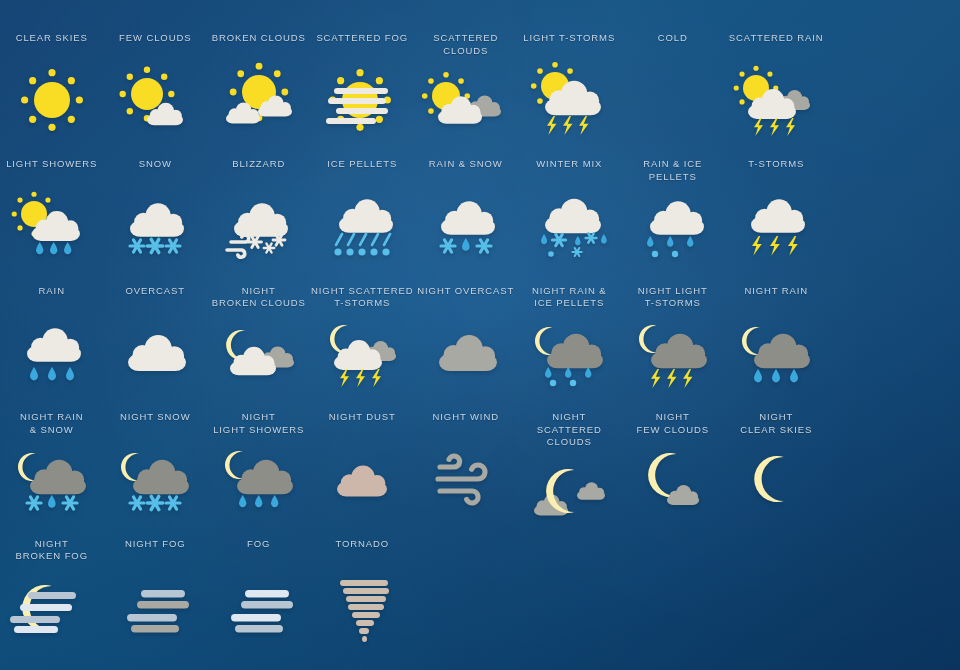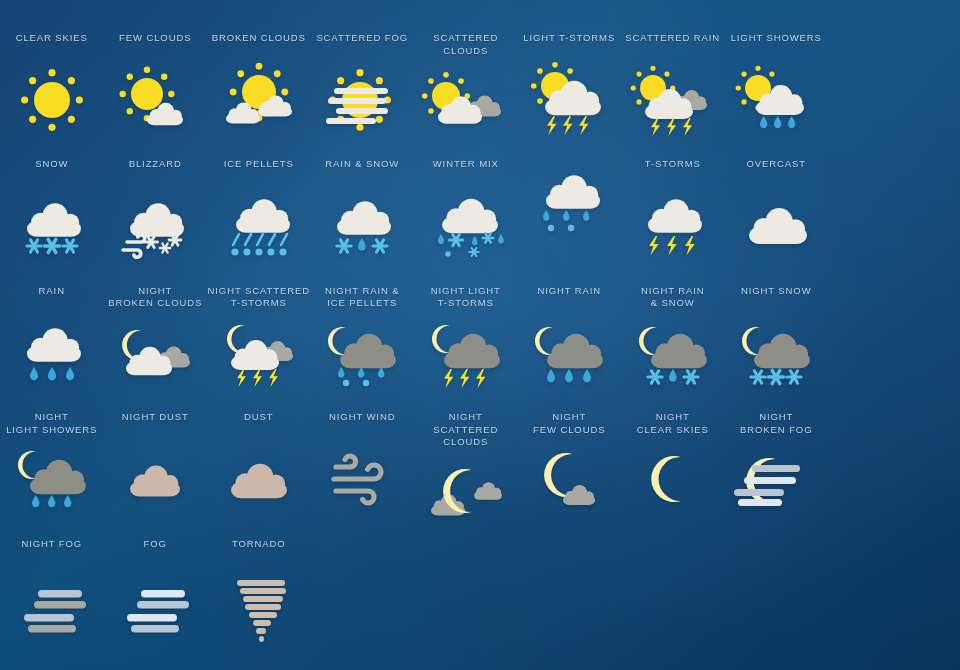--- a/index.html
+++ b/index.html
@@ -197,20 +197,26 @@
             <circle cx="34.00" cy="6.72" r="2.80" fill="#f9dc24"></circle>
             <circle cx="49.05" cy="12.95" r="2.80" fill="#f9dc24"></circle>
             <rect x="24" y="40.6944" width="56" height="16.665599999999998" rx="10.415999999999999" fill="#eceae3"></rect>
             <circle cx="53.120000000000005" cy="35.833600000000004" r="13.1936" fill="#eceae3"></circle>
             <circle cx="38" cy="42.083200000000005" r="9.7216" fill="#eceae3"></circle>
             <circle cx="68.80000000000001" cy="42.7776" r="9.3744" fill="#eceae3"></circle>
             <path transform="translate(26,58) scale(1.05)" fill="#f5e028" d="M6.2 0 L0 9.2 H4.0 L1.3 18 L9.0 7.3 H4.6 L7.6 0 Z"></path>
             <path transform="translate(42,58) scale(1.05)" fill="#f5e028" d="M6.2 0 L0 9.2 H4.0 L1.3 18 L9.0 7.3 H4.6 L7.6 0 Z"></path>
             <path transform="translate(58,58) scale(1.05)" fill="#f5e028" d="M6.2 0 L0 9.2 H4.0 L1.3 18 L9.0 7.3 H4.6 L7.6 0 Z"></path>
           </svg>
+        </div>
+      </div>
+      <div class="cell">
+        <div class="cell-label">COLD</div>
+        <div class="icon-wrap">
+          <svg width="96" height="82" viewBox="0 0 96 82"></svg>
         </div>
       </div>
       <div class="cell">
         <div class="cell-label">SCATTERED RAIN</div>
         <div class="icon-wrap">
           <svg width="96" height="82" viewBox="0 0 96 82">
             <circle cx="28" cy="30" r="13" fill="#f9dc24"></circle>
             <circle cx="47.76" cy="30.00" r="2.60" fill="#f9dc24"></circle>
             <circle cx="41.97" cy="43.97" r="2.60" fill="#f9dc24"></circle>
             <circle cx="28.00" cy="49.76" r="2.60" fill="#f9dc24"></circle>
@@ -368,20 +374,21 @@
             <path transform="translate(80,50) scale(0.72)" fill="#3aa8dd" d="M4 0 C4 0 8 6.0 8 9.1 C8 11.6 6.2 13.4 4 13.4 C1.8 13.4 0 11.6 0 9.1 C0 6.0 4 0 4 0 Z"></path>
             <line x1="51.4" y1="68" x2="60.6" y2="68" stroke="#57bfe8" stroke-width="2.116" stroke-linecap="round"></line>
             <line x1="53.7" y1="64.01628314259159" x2="58.3" y2="71.98371685740841" stroke="#57bfe8" stroke-width="2.116" stroke-linecap="round"></line>
             <line x1="58.3" y1="64.01628314259158" x2="53.7" y2="71.98371685740842" stroke="#57bfe8" stroke-width="2.116" stroke-linecap="round"></line>
             <circle cx="56" cy="68" r="1.38" fill="#57bfe8"></circle>
             <circle cx="30" cy="70" r="2.8" fill="#57bfe8"></circle>
           </svg>
         </div>
       </div>
       <div class="cell">
+        <div class="cell-label">RAIN &amp; ICE PELLETS</div>
         <div class="icon-wrap">
           <svg width="96" height="82" viewBox="0 0 96 82">
             <rect x="25" y="34.6696" width="54" height="16.0704" rx="10.043999999999999" fill="#eceae3"></rect>
             <circle cx="53.08" cy="29.9824" r="12.722399999999999" fill="#eceae3"></circle>
             <circle cx="38.5" cy="36.0088" r="9.3744" fill="#eceae3"></circle>
             <circle cx="68.2" cy="36.678399999999996" r="9.0396" fill="#eceae3"></circle>
             <path transform="translate(22,52) scale(0.8)" fill="#3aa8dd" d="M4 0 C4 0 8 6.0 8 9.1 C8 11.6 6.2 13.4 4 13.4 C1.8 13.4 0 11.6 0 9.1 C0 6.0 4 0 4 0 Z"></path>
             <circle cx="30" cy="70" r="3.2" fill="#57bfe8"></circle>
             <path transform="translate(42,52) scale(0.8)" fill="#3aa8dd" d="M4 0 C4 0 8 6.0 8 9.1 C8 11.6 6.2 13.4 4 13.4 C1.8 13.4 0 11.6 0 9.1 C0 6.0 4 0 4 0 Z"></path>
             <circle cx="50" cy="70" r="3.2" fill="#57bfe8"></circle>
@@ -397,41 +404,41 @@
             <circle cx="51.08" cy="27.9824" r="12.722399999999999" fill="#eceae3"></circle>
             <circle cx="36.5" cy="34.0088" r="9.3744" fill="#eceae3"></circle>
             <circle cx="66.2" cy="34.678399999999996" r="9.0396" fill="#eceae3"></circle>
             <path transform="translate(24,52) scale(1.08)" fill="#f5e028" d="M6.2 0 L0 9.2 H4.0 L1.3 18 L9.0 7.3 H4.6 L7.6 0 Z"></path>
             <path transform="translate(42,52) scale(1.08)" fill="#f5e028" d="M6.2 0 L0 9.2 H4.0 L1.3 18 L9.0 7.3 H4.6 L7.6 0 Z"></path>
             <path transform="translate(60,52) scale(1.08)" fill="#f5e028" d="M6.2 0 L0 9.2 H4.0 L1.3 18 L9.0 7.3 H4.6 L7.6 0 Z"></path>
           </svg>
         </div>
       </div>
       <div class="cell">
-        <div class="cell-label">OVERCAST</div>
-        <div class="icon-wrap">
-          <svg width="96" height="82" viewBox="0 0 96 82">
-            <rect x="21" y="42.7192" width="58" height="17.2608" rx="10.788" fill="#eceae3"></rect>
-            <circle cx="51.16" cy="37.684799999999996" r="13.6648" fill="#eceae3"></circle>
-            <circle cx="35.5" cy="44.1576" r="10.068800000000001" fill="#eceae3"></circle>
-            <circle cx="67.4" cy="44.8768" r="9.709200000000001" fill="#eceae3"></circle>
-          </svg>
-        </div>
-      </div>
-      <div class="cell">
         <div class="cell-label">RAIN</div>
         <div class="icon-wrap">
           <svg width="96" height="82" viewBox="0 0 96 82">
             <rect x="23" y="34.6696" width="54" height="16.0704" rx="10.043999999999999" fill="#eceae3"></rect>
             <circle cx="51.08" cy="29.9824" r="12.722399999999999" fill="#eceae3"></circle>
             <circle cx="36.5" cy="36.0088" r="9.3744" fill="#eceae3"></circle>
             <circle cx="66.2" cy="36.678399999999996" r="9.0396" fill="#eceae3"></circle>
             <path transform="translate(26,56) scale(1)" fill="#3aa8dd" d="M4 0 C4 0 8 6.0 8 9.1 C8 11.6 6.2 13.4 4 13.4 C1.8 13.4 0 11.6 0 9.1 C0 6.0 4 0 4 0 Z"></path>
             <path transform="translate(44,56) scale(1)" fill="#3aa8dd" d="M4 0 C4 0 8 6.0 8 9.1 C8 11.6 6.2 13.4 4 13.4 C1.8 13.4 0 11.6 0 9.1 C0 6.0 4 0 4 0 Z"></path>
             <path transform="translate(62,56) scale(1)" fill="#3aa8dd" d="M4 0 C4 0 8 6.0 8 9.1 C8 11.6 6.2 13.4 4 13.4 C1.8 13.4 0 11.6 0 9.1 C0 6.0 4 0 4 0 Z"></path>
+          </svg>
+        </div>
+      </div>
+      <div class="cell">
+        <div class="cell-label">OVERCAST</div>
+        <div class="icon-wrap">
+          <svg width="96" height="82" viewBox="0 0 96 82">
+            <rect x="21" y="42.7192" width="58" height="17.2608" rx="10.788" fill="#eceae3"></rect>
+            <circle cx="51.16" cy="37.684799999999996" r="13.6648" fill="#eceae3"></circle>
+            <circle cx="35.5" cy="44.1576" r="10.068800000000001" fill="#eceae3"></circle>
+            <circle cx="67.4" cy="44.8768" r="9.709200000000001" fill="#eceae3"></circle>
           </svg>
         </div>
       </div>
       <div class="cell">
         <div class="cell-label">NIGHT
 BROKEN CLOUDS</div>
         <div class="icon-wrap">
           <svg width="96" height="82" viewBox="0 0 96 82">
             <path d="M 34.3 19.6 a 15 15 0 1 0 0 28.799999999999997 a 12.6 12.6 0 1 1 0 -28.799999999999997 z" fill="#faefb0"></path>
             <rect x="49" y="46.4216" width="34" height="10.1184" rx="6.323999999999999" fill="#a9a9a3"></rect>
@@ -455,20 +462,31 @@
             <circle cx="66.64" cy="37.6192" r="7.5392" fill="#a9a9a3"></circle>
             <circle cx="58" cy="41.1904" r="5.5552" fill="#a9a9a3"></circle>
             <circle cx="75.6" cy="41.587199999999996" r="5.356800000000001" fill="#a9a9a3"></circle>
             <rect x="20" y="44.5952" width="48" height="14.284799999999999" rx="8.927999999999999" fill="#eceae3"></rect>
             <circle cx="44.96" cy="40.4288" r="11.3088" fill="#eceae3"></circle>
             <circle cx="32" cy="45.7856" r="8.3328" fill="#eceae3"></circle>
             <circle cx="58.400000000000006" cy="46.380799999999994" r="8.0352" fill="#eceae3"></circle>
             <path transform="translate(26,58) scale(1)" fill="#f5e028" d="M6.2 0 L0 9.2 H4.0 L1.3 18 L9.0 7.3 H4.6 L7.6 0 Z"></path>
             <path transform="translate(42,58) scale(1)" fill="#f5e028" d="M6.2 0 L0 9.2 H4.0 L1.3 18 L9.0 7.3 H4.6 L7.6 0 Z"></path>
             <path transform="translate(58,58) scale(1)" fill="#f5e028" d="M6.2 0 L0 9.2 H4.0 L1.3 18 L9.0 7.3 H4.6 L7.6 0 Z"></path>
+          </svg>
+        </div>
+      </div>
+      <div class="cell">
+        <div class="cell-label">NIGHT OVERCAST</div>
+        <div class="icon-wrap">
+          <svg width="96" height="82" viewBox="0 0 96 82">
+            <rect x="21" y="42.7192" width="58" height="17.2608" rx="10.788" fill="#a9a9a3"></rect>
+            <circle cx="51.16" cy="37.684799999999996" r="13.6648" fill="#a9a9a3"></circle>
+            <circle cx="35.5" cy="44.1576" r="10.068800000000001" fill="#a9a9a3"></circle>
+            <circle cx="67.4" cy="44.8768" r="9.709200000000001" fill="#a9a9a3"></circle>
           </svg>
         </div>
       </div>
       <div class="cell">
         <div class="cell-label">NIGHT RAIN &amp;
 ICE PELLETS</div>
         <div class="icon-wrap">
           <svg width="96" height="82" viewBox="0 0 96 82">
             <path d="M 31.88 16.560000000000002 a 14 14 0 1 0 0 26.88 a 11.76 11.76 0 1 1 0 -26.88 z" fill="#faefb0"></path>
             <rect x="26" y="40.6944" width="56" height="16.665599999999998" rx="10.415999999999999" fill="#8e8e88"></rect>
@@ -581,31 +599,20 @@
         <div class="icon-wrap">
           <svg width="96" height="82" viewBox="0 0 96 82">
             <rect x="23" y="44.620000000000005" width="50" height="14.879999999999999" rx="9.299999999999999" fill="#cdb7ab"></rect>
             <circle cx="49" cy="40.28" r="11.78" fill="#cdb7ab"></circle>
             <circle cx="35.5" cy="45.86" r="8.680000000000001" fill="#cdb7ab"></circle>
             <circle cx="63" cy="46.480000000000004" r="8.370000000000001" fill="#cdb7ab"></circle>
           </svg>
         </div>
       </div>
       <div class="cell">
-        <div class="cell-label">DUST</div>
-        <div class="icon-wrap">
-          <svg width="96" height="82" viewBox="0 0 96 82">
-            <rect x="20" y="44.6944" width="56" height="16.665599999999998" rx="10.415999999999999" fill="#cdb7ab"></rect>
-            <circle cx="49.120000000000005" cy="39.833600000000004" r="13.1936" fill="#cdb7ab"></circle>
-            <circle cx="34" cy="46.083200000000005" r="9.7216" fill="#cdb7ab"></circle>
-            <circle cx="64.80000000000001" cy="46.7776" r="9.3744" fill="#cdb7ab"></circle>
-          </svg>
-        </div>
-      </div>
-      <div class="cell">
         <div class="cell-label">NIGHT WIND</div>
         <div class="icon-wrap">
           <svg width="96" height="82" viewBox="0 0 96 82">
             <g transform="translate(20,22) scale(1)" fill="none" stroke="#a9a9a3" stroke-width="5.2" stroke-linecap="round">
               <path d="M2 8 H16 a5.5 5.5 0 1 0 -5.0 -7.6"></path>
               <path d="M0 20 H40 a7.0 7.0 0 1 0 -6.4 -9.8"></path>
               <path d="M2 32 H34 a6.0 6.0 0 1 1 -5.4 8.5"></path>
             </g>
           </svg>
         </div>

